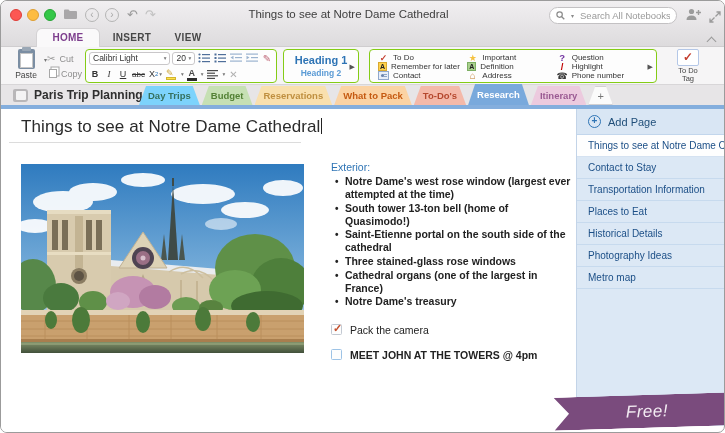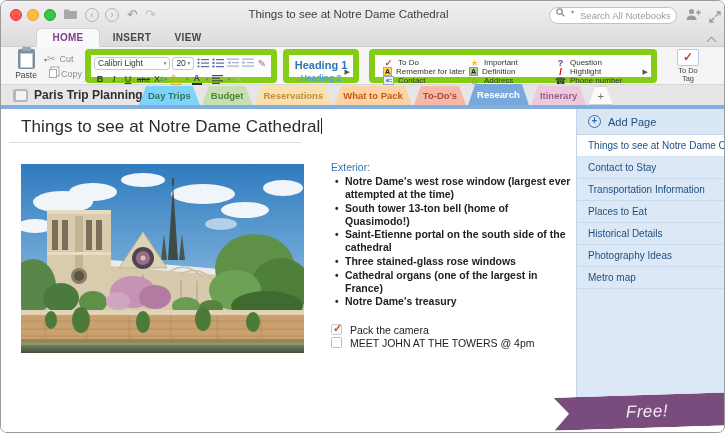--- a/index.html
+++ b/index.html
@@ -17,41 +17,41 @@
   .t-red{ left:9px;  background:#fc5753; border:1px solid #df3e38; }
   .t-yel{ left:26px; background:#fdbc40; border:1px solid #de9f34; }
   .t-grn{ left:43px; background:#34c748; border:1px solid #27a436; }
   .tb-ic{ position:absolute; top:5px; color:#9b9b9b; font-size:13px; line-height:18px; }
   .circle-btn{ position:absolute; top:7px; width:14px; height:14px; border:1px solid #b5b5b5;
     border-radius:50%; color:#a8a8a8; font-size:10px; line-height:12px; text-align:center; }
   .win-title{ position:absolute; left:160px; right:190px; top:7px; text-align:center;
     font-size:11.5px; color:#3e3e3e; white-space:nowrap; overflow:hidden; }
   .search-pill{ position:absolute; left:548px; top:6px; width:128px; height:17px;
     background:#fff; border:1px solid #c3c1c3; border-radius:9px; display:flex;
-    padding:0 6px; gap:6px; }
+    align-items:center; padding:0 6px; gap:6px; }
   .search-pill input{ border:none; outline:none; width:100%; font-size:9.5px;
     color:#555; background:transparent; font-family:"Liberation Sans",sans-serif; }
   .search-pill input::placeholder{ color:#9a9a9a; }
   .tiny-caret{ font-size:6px; color:#8a8a8a; }
   .tb-svg{ position:absolute; top:6px; }
 
   .ribbon-tabs{ position:absolute; left:0; top:28px; width:100%; height:18px; }
   .rtab{ position:absolute; top:0; height:18px; font-size:10px; font-weight:bold;
     line-height:18px; text-align:center; color:#474747; letter-spacing:.3px; }
   .rtab.active{ background:#faf9fa; border-radius:5px 5px 0 0; color:#7d3e8d;
     box-shadow:0 0 0 1px #d4d2d4; }
   .collapse-chev{ position:absolute; right:10px; top:34px; width:9px; height:9px; }
   .collapse-chev::before{ content:""; position:absolute; left:1px; top:3px; width:6px;
     height:6px; border-left:1.6px solid #9a9a9a; border-top:1.6px solid #9a9a9a;
     transform:rotate(45deg); }
 
   
   .ribbon-body{ position:absolute; left:0; top:46px; width:725px; height:38px;
     background:#f6f5f6; border-bottom:1px solid #d8d6d8; font-size:9px; color:#4a4a4a; }
-  .rbox{ position:absolute; background:#fdfdfd; border:6px solid #84cc16; border-radius:4px; }
+  .rbox{ position:absolute; background:#fdfdfd; border:1px solid #84cc16; border-radius:4px; }
 
   .grp-clip{ position:absolute; left:8px; top:2px; width:74px; height:34px; }
   .paste-btn{ position:absolute; left:2px; top:0; width:30px; height:34px; text-align:center; }
   .clipboard{ position:relative; width:17px; height:20px; margin:0 auto;
     background:#7b8ea3; border-radius:2px; }
   .clipboard::before{ content:""; position:absolute; left:2px; top:4px; right:2px; bottom:1px;
     background:#fff; border:1px solid #c5c5c5; }
   .clipboard::after{ content:""; position:absolute; top:-2px; left:4px; width:9px; height:4px;
     background:#9aa7b5; border-radius:1px; }
   .paste-label{ font-size:8.5px; color:#444; margin-top:1px; }
@@ -138,21 +138,21 @@
   .photo{ position:absolute; left:20px; top:55px; width:283px; height:189px; overflow:hidden; }
 
   .notes{ position:absolute; left:330px; top:52px; width:240px; font-size:10.5px; color:#222;
     line-height:13.2px; }
   .note-h{ color:#2e74b5; font-size:10.5px; margin-bottom:1px; }
   .notes ul{ list-style:none; margin:0 0 1px 0; }
   .notes li{ position:relative; padding-left:14px; margin:0;font-weight:bold; }
   .notes li::before{ content:"•"; position:absolute; left:4px; top:0; font-size:10px; color:#222; }
   .todo-row{ display:flex; align-items:flex-start; gap:8px; }
   .todo-row.first{ margin-top:16px; }
-  .todo-row.second{ font-weight:normal; }
+  .todo-row.second{ margin-top:12px; font-weight:bold; }
   .cbx{ width:11px; height:11px; border-radius:1.5px; flex:none; position:relative; margin-top:0; }
   .cbx.checked{ border:1px solid #c3c9d2; background:#fdfdfd; }
   .cbx.checked::before{ content:"✓"; position:absolute; left:1px; top:-3px; color:#c4502e;
     font-size:11px; font-weight:bold; }
   .cbx.unchecked{ border:1px solid #9dc3e6; background:#fdfdfd; }
 
   
   .sidebar{ position:absolute; left:575px; top:108px; width:150px; height:317px;
     background:#dce8f5; border-left:1px solid #c3d4e8; }
   .addpage{ height:26px; display:flex; align-items:center; gap:7px; padding-left:11px;

